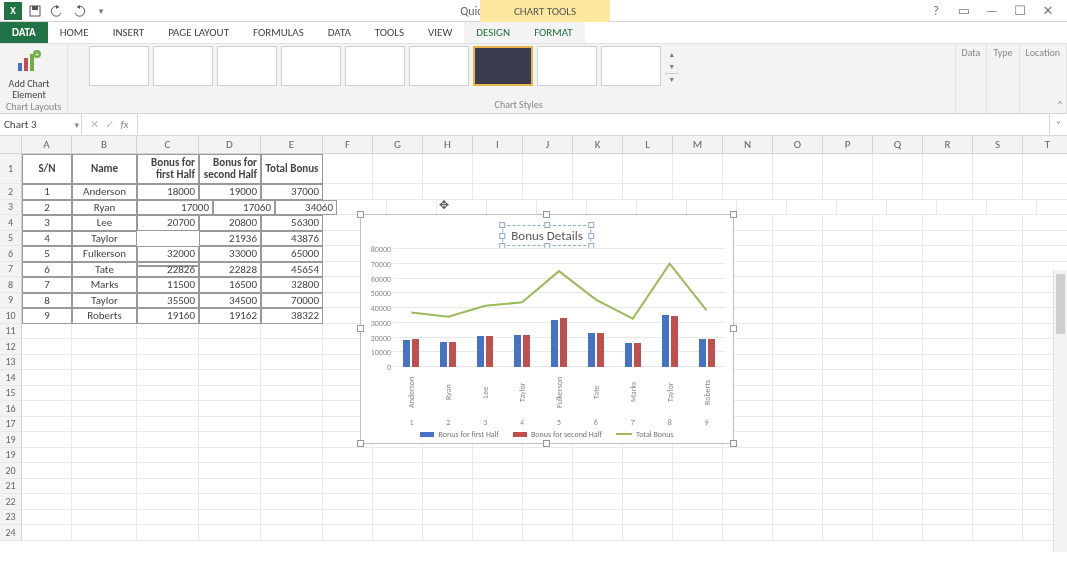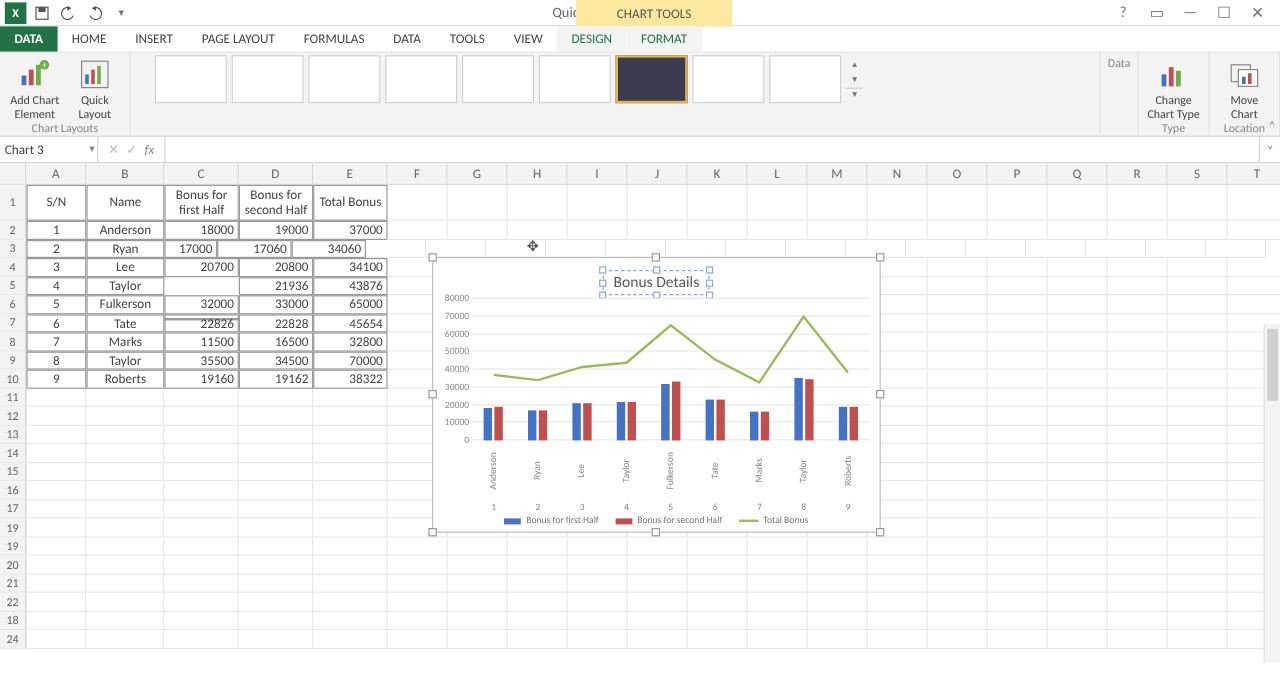--- a/index.html
+++ b/index.html
@@ -48,21 +48,21 @@
 
 .grid-area { position: relative; height: 416px; overflow: hidden; }
 .col-headers { display: flex; position: absolute; left: 0; top: 0; height: 18px; background: #f3f3f3; border-bottom: 1px solid #d4d4d4; }
 .corner { width: 22px; border-right: 1px solid #d4d4d4; background: #f3f3f3; }
 .ch { border-right: 1px solid #d4d4d4; text-align: center; font-size: 11px; color: #666; line-height: 18px; background: #f3f3f3; }
 .rows { position: absolute; top: 18px; left: 0; }
 .row { display: flex; height: 15.5px; }
 .row.hdr { height: 30px; }
 .rh { width: 22px; border-right: 1px solid #d4d4d4; border-bottom: 1px solid #e8e8e8; background: #f3f3f3; text-align: center; font-size: 10px; color: #666; display: flex; align-items: center; justify-content: center; }
 .cell { border-right: 1px solid #e8e8e8; border-bottom: 1px solid #e8e8e8; padding: 0 3px; font-size: 11px; display: flex; align-items: center; overflow: hidden; white-space: nowrap; }
-.cell.hdr { background: #fff; border: 1px solid #999; font-weight: normal; text-align: center; justify-content: center; line-height: 12px; white-space: normal; font-size: 11px; }
+.cell.hdr { background: #fff; border: 1px solid #999; font-weight: bold; text-align: right; justify-content: center; line-height: 12px; white-space: normal; font-size: 11px; }
 .cell.num { justify-content: flex-end; }
 .cell.ctr { justify-content: center; }
 .cell.b { border: 1px solid #999; }
 
 
 .chart-object { position: absolute; left: 360px; top: 78px; width: 374px; height: 230px; background: #fff; border: 1px solid #bfbfbf; }
 .chart-object .handles .h { position: absolute; width: 7px; height: 7px; background: #fff; border: 1px solid #999; }
 .h.tl { left: -4px; top: -4px; } .h.tm { left: 50%; top: -4px; margin-left: -4px; } .h.tr { right: -4px; top: -4px; }
 .h.ml { left: -4px; top: 50%; margin-top: -4px; } .h.mr { right: -4px; top: 50%; margin-top: -4px; }
 .h.bl { left: -4px; bottom: -4px; } .h.bm { left: 50%; bottom: -4px; margin-left: -4px; } .h.br { right: -4px; bottom: -4px; }
@@ -155,29 +155,20 @@
       <div class="rbtn">
         <svg class="ricon" viewBox="0 0 28 28">
             <rect x="3" y="15" width="4" height="8" fill="#4472c4"></rect>
             <rect x="9" y="10" width="4" height="13" fill="#c0504d"></rect>
             <rect x="15" y="6" width="4" height="17" fill="#70ad47"></rect>
             <circle cx="22" cy="6" r="4" fill="#70ad47"></circle>
             <text x="22" y="9" font-size="8" fill="#fff" text-anchor="middle">+</text>
           </svg>
         <div class="rlabel">Add Chart Element</div>
       </div>
-      <div class="rbtn">
-        <svg class="ricon" viewBox="0 0 28 28">
-            <rect x="3" y="3" width="22" height="22" fill="none" stroke="#888"></rect>
-            <rect x="6" y="14" width="3" height="8" fill="#4472c4"></rect>
-            <rect x="11" y="10" width="3" height="12" fill="#c0504d"></rect>
-            <rect x="16" y="7" width="3" height="15" fill="#70ad47"></rect>
-          </svg>
-        <div class="rlabel">Quick Layout</div>
-      </div>
     </div>
     <div class="group-label">Chart Layouts</div>
   </div>
 
   <div class="ribbon-group" style="border-right:none;">
     <div class="group-label">&nbsp;</div>
   </div>
 
   <div class="ribbon-group" style="flex:1;">
     <div class="chart-styles-strip">
@@ -189,52 +180,32 @@
       <div class="style-thumb"></div>
       <div class="style-thumb selected" style="background:#3b3b4f"></div>
       <div class="style-thumb"></div>
       <div class="style-thumb"></div>
       <div style="width:14px;display:flex;flex-direction:column;gap:2px;">
         <span style="font-size:8px;color:#777;text-align:center;">▴</span>
         <span style="font-size:8px;color:#777;text-align:center;">▾</span>
         <span style="font-size:8px;color:#777;text-align:center;border-top:1px solid #ccc;">▾</span>
       </div>
     </div>
+    <div class="group-label">Chart Styles</div>
   </div>
 
   <div class="ribbon-group">
     <div class="group-label">Data</div>
   </div>
 
   <div class="ribbon-group">
-    <div class="buttons">
-      <div class="rbtn">
-        <svg class="ricon" viewBox="0 0 28 28">
-            <rect x="4" y="14" width="4" height="10" fill="#4472c4"></rect>
-            <rect x="10" y="8" width="4" height="16" fill="#c0504d"></rect>
-            <rect x="16" y="11" width="4" height="13" fill="#70ad47"></rect>
-          </svg>
-        <div class="rlabel">Change Chart Type</div>
-      </div>
-    </div>
     <div class="group-label">Type</div>
   </div>
 
   <div class="ribbon-group">
-    <div class="buttons">
-      <div class="rbtn">
-        <svg class="ricon" viewBox="0 0 28 28">
-            <rect x="3" y="6" width="16" height="14" fill="none" stroke="#888"></rect>
-            <rect x="9" y="10" width="16" height="14" fill="#fff" stroke="#888"></rect>
-            <rect x="12" y="16" width="3" height="6" fill="#4472c4"></rect>
-            <rect x="17" y="13" width="3" height="9" fill="#c0504d"></rect>
-          </svg>
-        <div class="rlabel">Move Chart</div>
-      </div>
-    </div>
     <div class="group-label">Location</div>
   </div>
   <span class="ribbon-collapse">˄</span>
 </div>
 
 <div class="fxbar">
   <div class="namebox">
       <span>Chart 3</span>
       <span class="dd">▾</span>
     </div>
@@ -315,21 +286,21 @@
         <div class="cell" style="width: 50px;"></div>
         <div class="cell" style="width: 50px;"></div>
         <div class="cell" style="width: 50px;"></div>
         <div class="cell" style="width: 50px;"></div>
         <div class="cell" style="width: 50px;"></div>
       </div>
       <div class="row">
         <div class="rh">3</div>
         <div class="cell b ctr" style="width: 50px;">2</div>
         <div class="cell b ctr" style="width: 65px;">Ryan</div>
-        <div class="cell b num" style="width: 44px;">17000</div>
+        <div class="cell b num" style="width: 76px;">17000</div>
         <div class="cell b num" style="width: 62px;">17060</div>
         <div class="cell b num" style="width: 62px;">34060</div>
         <div class="cell" style="width: 50px;"></div>
         <div class="cell" style="width: 50px;"></div>
         <div class="cell" style="width: 50px;"></div>
         <div class="cell" style="width: 50px;"></div>
         <div class="cell" style="width: 50px;"></div>
         <div class="cell" style="width: 50px;"></div>
         <div class="cell" style="width: 50px;"></div>
         <div class="cell" style="width: 50px;"></div>
@@ -340,21 +311,21 @@
         <div class="cell" style="width: 50px;"></div>
         <div class="cell" style="width: 50px;"></div>
         <div class="cell" style="width: 50px;"></div>
       </div>
       <div class="row">
         <div class="rh">4</div>
         <div class="cell b ctr" style="width: 50px;">3</div>
         <div class="cell b ctr" style="width: 65px;">Lee</div>
         <div class="cell b num" style="width: 62px;">20700</div>
         <div class="cell b num" style="width: 62px;">20800</div>
-        <div class="cell b num" style="width: 62px;">34100</div>
+        <div class="cell b num" style="width: 62px;">56300</div>
         <div class="cell" style="width: 50px;"></div>
         <div class="cell" style="width: 50px;"></div>
         <div class="cell" style="width: 50px;"></div>
         <div class="cell" style="width: 50px;"></div>
         <div class="cell" style="width: 50px;"></div>
         <div class="cell" style="width: 50px;"></div>
         <div class="cell" style="width: 50px;"></div>
         <div class="cell" style="width: 50px;"></div>
         <div class="cell" style="width: 50px;"></div>
         <div class="cell" style="width: 50px;"></div>
@@ -772,21 +743,21 @@
         <div class="cell" style="width: 50px;"></div>
         <div class="cell" style="width: 50px;"></div>
         <div class="cell" style="width: 50px;"></div>
         <div class="cell" style="width: 50px;"></div>
         <div class="cell" style="width: 50px;"></div>
         <div class="cell" style="width: 50px;"></div>
         <div class="cell" style="width: 50px;"></div>
         <div class="cell" style="width: 50px;"></div>
       </div>
       <div class="row">
-        <div class="rh">18</div>
+        <div class="rh">23</div>
         <div class="cell" style="width: 50px;"></div>
         <div class="cell" style="width: 65px;"></div>
         <div class="cell" style="width: 62px;"></div>
         <div class="cell" style="width: 62px;"></div>
         <div class="cell" style="width: 62px;"></div>
         <div class="cell" style="width: 50px;"></div>
         <div class="cell" style="width: 50px;"></div>
         <div class="cell" style="width: 50px;"></div>
         <div class="cell" style="width: 50px;"></div>
         <div class="cell" style="width: 50px;"></div>

